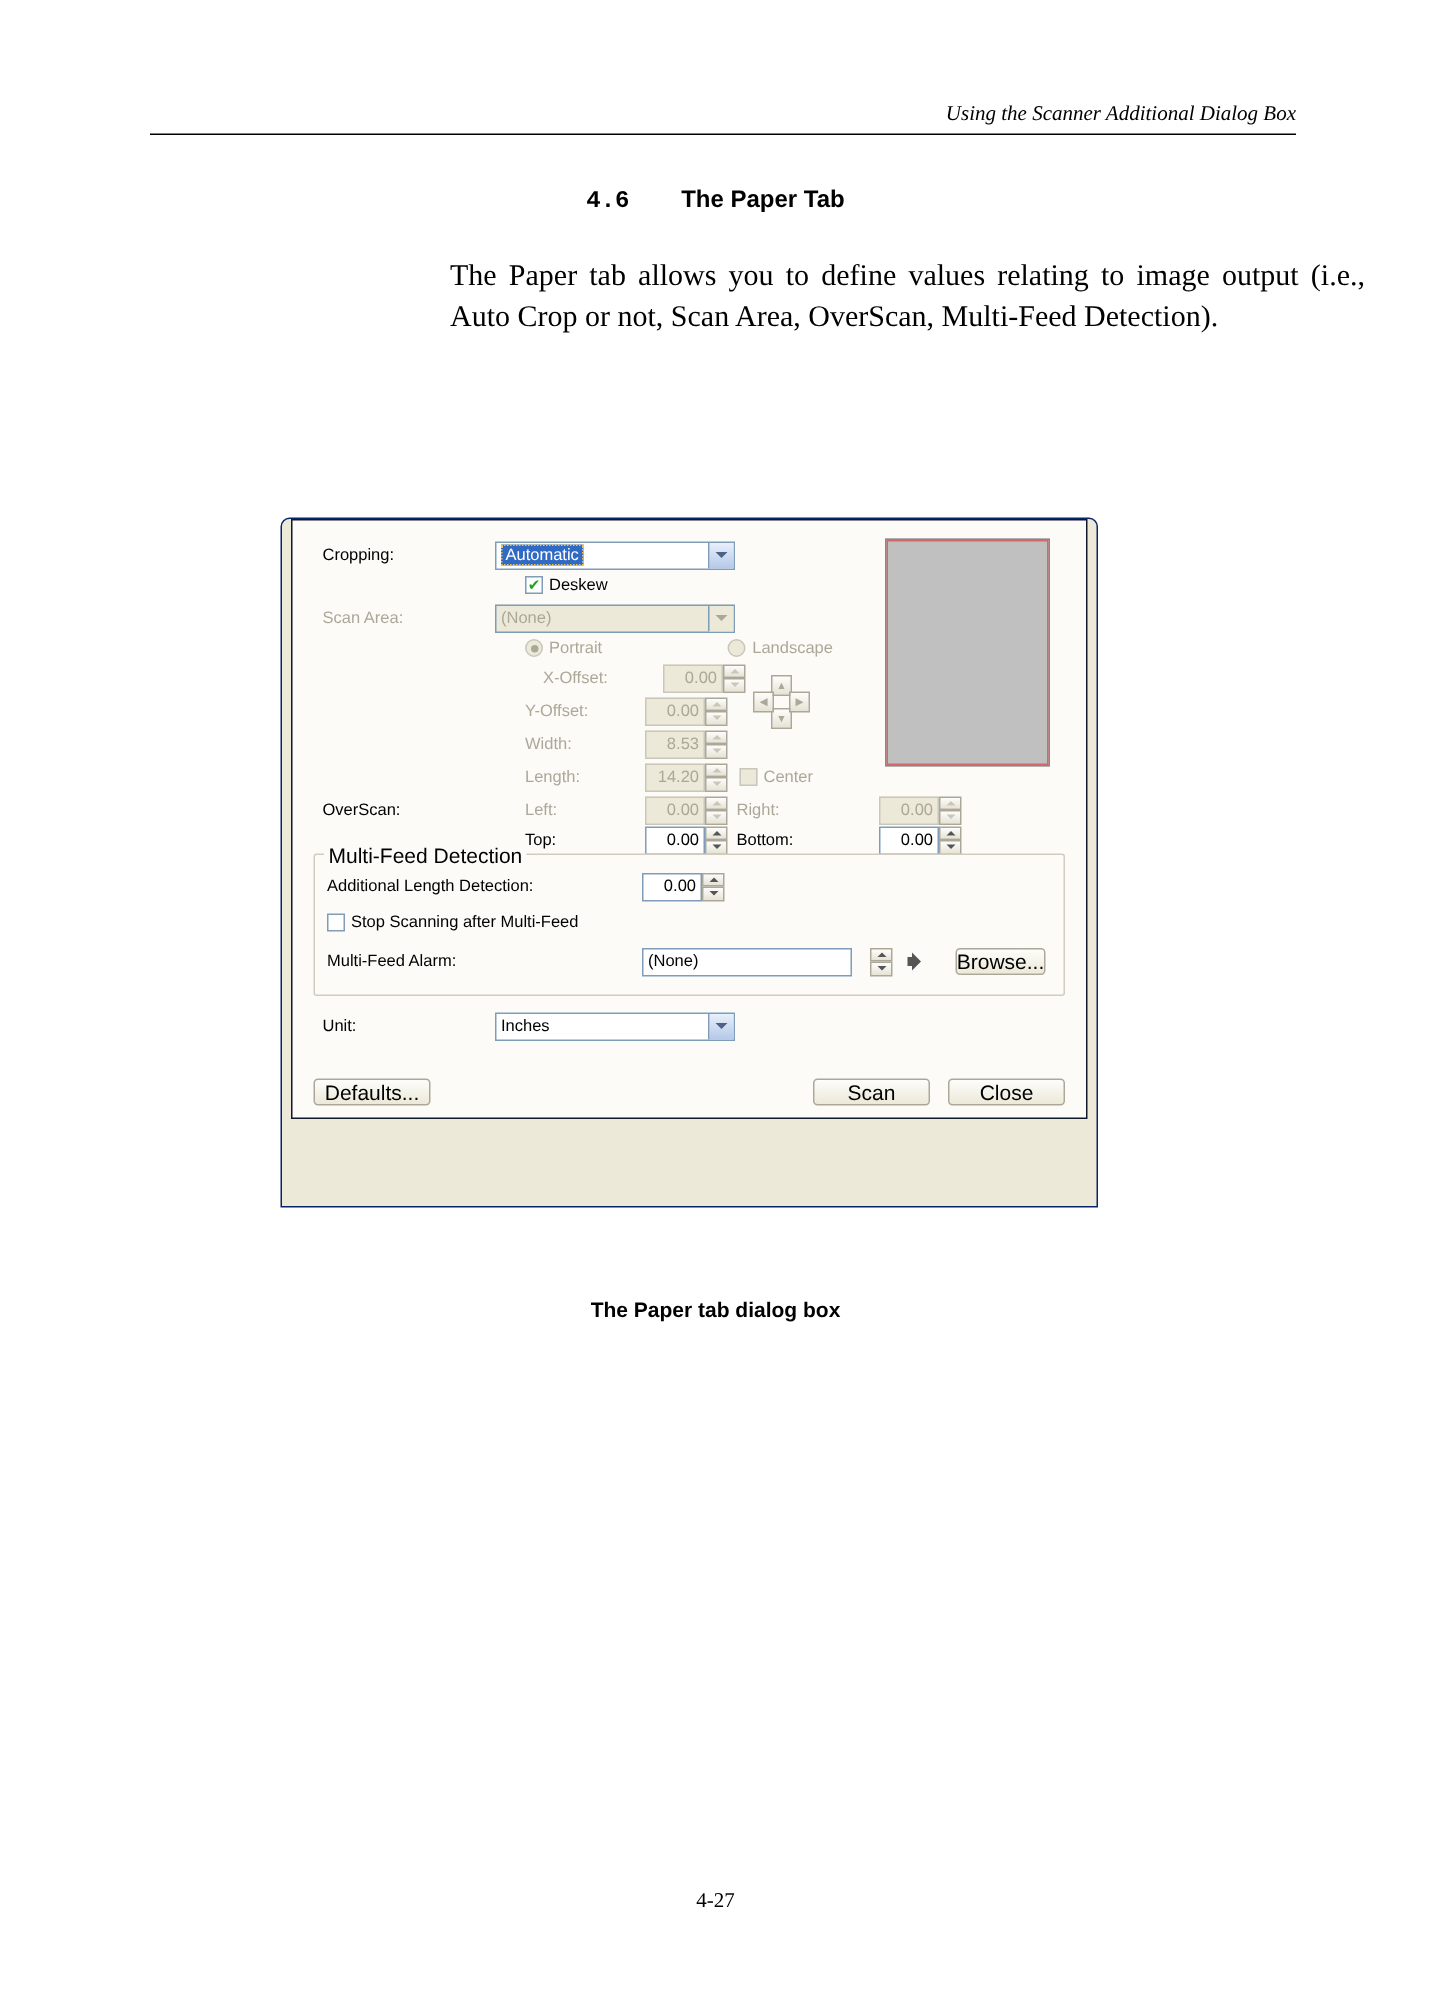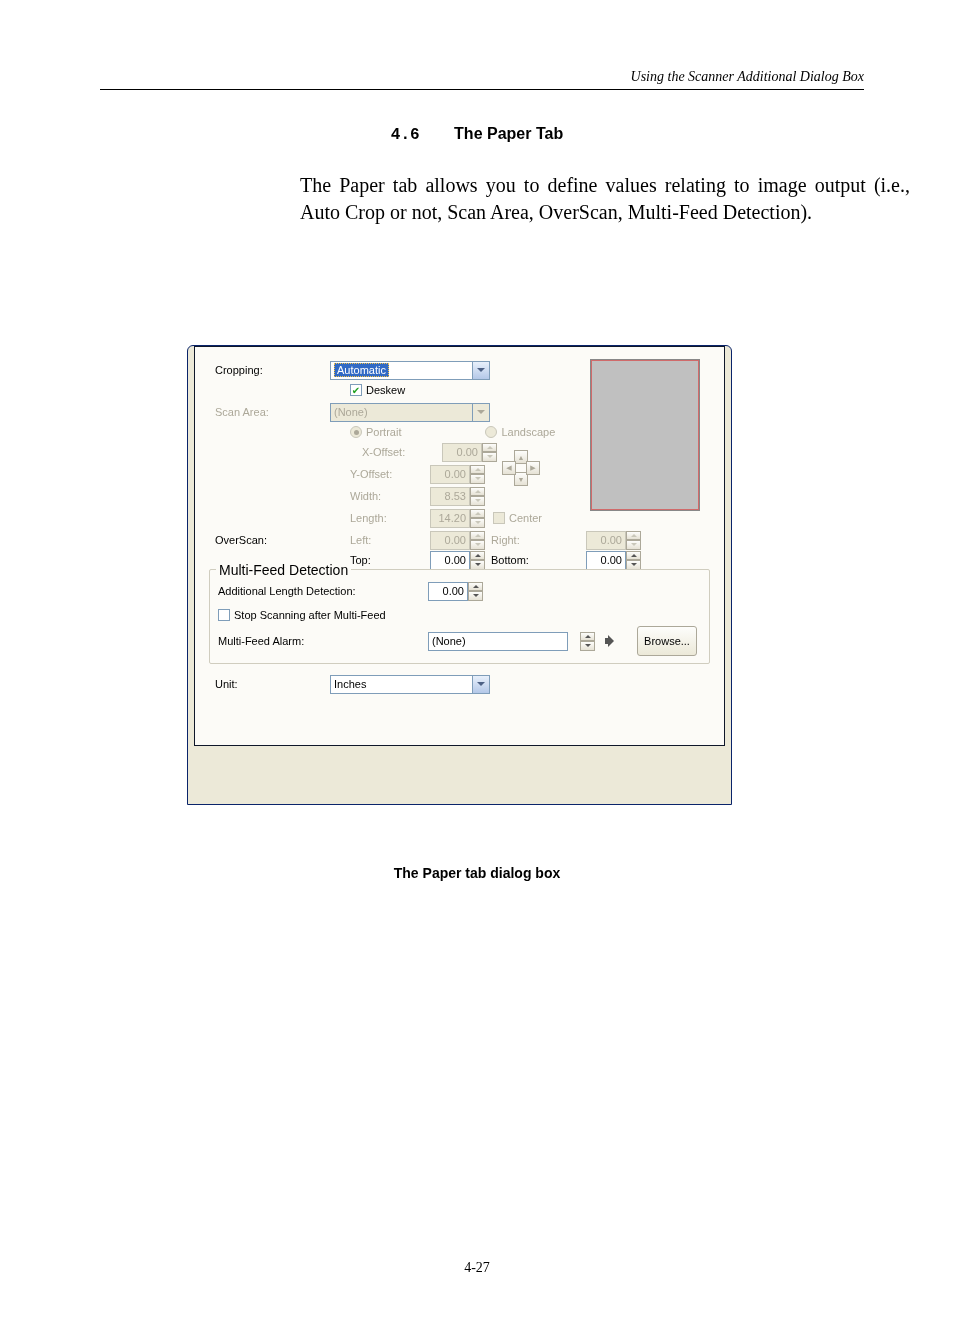--- a/index.html
+++ b/index.html
@@ -101,22 +101,22 @@
   .nav-btn { position: absolute; width: 14px; height: 14px; background: linear-gradient(#fdfdfb,#e6e2d5); border: 1px solid #aca899; font-size: 7px; display:flex; align-items:center; justify-content:center; color:#aca899; }
   .nav-up { left: 9px; top: 0; } .nav-down { left: 9px; top: 22px; } .nav-left { left: -3px; top: 11px; } .nav-right { left: 21px; top: 11px; }
 
   .group {
     position: absolute; left: 14px; top: 222px; right: 14px; height: 95px;
     border: 1px solid #d0cdbf; border-radius: 2px;
   }
   .group-title { position: absolute; left: 6px; top: -8px; background: #fcfbf7; padding: 0 3px; font-size: 14px; }
 
   .btn {
-    height: 30px; background: linear-gradient(#fdfdfb,#ece9d8); border: 1px solid #aca899;
-    border-radius: 3px; font-size: 11px; padding: 0 10px; cursor: pointer;
+    height: 18px; background: linear-gradient(#fdfdfb,#ece9d8); border: 1px solid #aca899;
+    border-radius: 3px; font-size: 14px; padding: 0 10px; cursor: pointer;
     display: inline-flex; align-items: center; justify-content: center;
   }
   .speaker { width:16px; height:16px; display:inline-block; position:relative; }
   .speaker::before { content:""; position:absolute; left:2px; top:5px; width:4px; height:6px; background:#555; }
   .speaker::after { content:""; position:absolute; left:5px; top:2px; border:6px solid transparent; border-left:6px solid #555; }
 
   .footer-btns { position: absolute; left: 14px; bottom: 8px; right: 14px; display: flex; justify-content: space-between; }
   .footer-right { display: flex; gap: 12px; }
   .footer-btns .btn { width: 78px; }
 
@@ -303,19 +303,26 @@
     </div>
 
     <div class="row" style="top:328px;">
       <span class="lbl">Unit:</span>
       <div class="select">
         <span>Inches</span>
         <div class="arrow"></div>
       </div>
     </div>
 
+    <div class="footer-btns">
+      <button class="btn">Defaults...</button>
+      <div class="footer-right">
+        <button class="btn">Scan</button>
+        <button class="btn">Close</button>
+      </div>
+    </div>
 
   </div>
 </div>
 
 <div class="caption" style="position:absolute; left:0; right:0; top:830px;">The Paper tab dialog box</div>
 
 <div class="page-num">4-27</div>
 
 </body></html>

